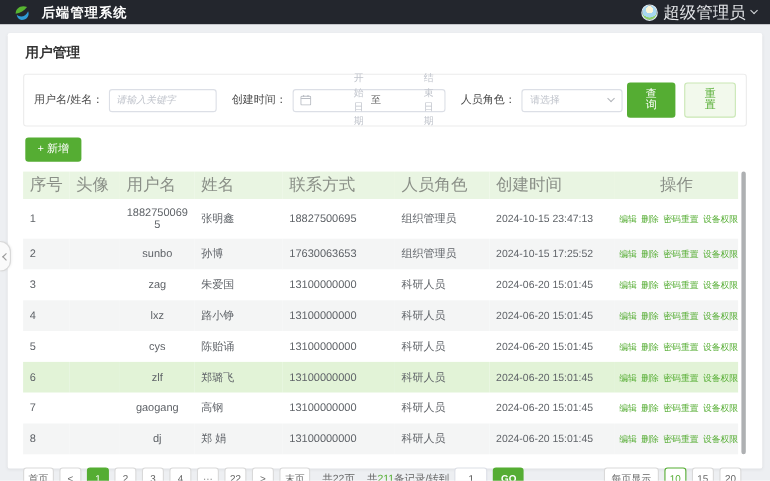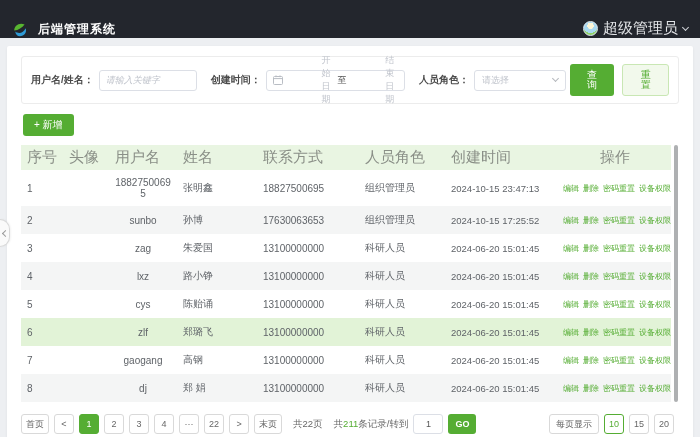--- a/index.html
+++ b/index.html
@@ -4,22 +4,22 @@
 <style>
   * { margin:0; padding:0; box-sizing:border-box; }
   html,body { width:700px; height:437px; }
   body {
     font-family:"Liberation Sans","DejaVu Sans",sans-serif;
     background:var(--page-bg,#edeff2);
     position:relative; overflow:hidden;
   }
   
   .app-header {
-    height:38px; background:var(--header-bg,#23262d);
-    display:flex; align-items:flex-end; padding:0 12px;
+    height:22px; background:var(--header-bg,#23262d);
+    display:flex; align-items:center; padding:0 12px;
   }
   .logo { width:17px; height:17px; display:block; }
   .app-title { color:#fff; font-size:12px; font-weight:bold; margin-left:9px; letter-spacing:1px; }
   .user-menu { margin-left:auto; display:flex; align-items:center; gap:5px; cursor:pointer; }
   .avatar {
     width:15px; height:15px; border-radius:50%;
     background:radial-gradient(circle at 50% 30%, #fdf6d8 0 28%, #a8d8f0 30% 62%, #8fd06a 64% 100%);
     border:1px solid #dfe9f0;
   }
   .user-name { color:#e3e5e8; font-size:15px; }
@@ -30,21 +30,21 @@
     margin:8px 7px; background:#fff; border-radius:2px;
     box-shadow:0 1px 3px rgba(0,0,0,.06);
     padding:10px 14px 12px; height:396px; position:relative;
   }
   .page-title { font-size:12.5px; font-weight:bold; color:#333; margin:0 0 10px 2px; }
   
   .filter-bar {
     border:1px solid #ececec; border-radius:3px; padding:7px 9px;
     display:flex; align-items:center; font-size:10px; color:#4a4a4a;
   }
-  .f-label { font-weight:bold; white-space:nowrap; margin-right:5px; }
+  .f-label { font-weight:normal; white-space:nowrap; margin-right:5px; }
   .t-input {
     height:21px; border:1px solid #dcdfe6; border-radius:3px;
     font-size:9px; padding:0 6px; color:#555; outline:none;
     font-family:inherit;
   }
   .t-input::placeholder { color:#c0c4cc; }
   .kw { width:98px; margin-right:14px;font-style:italic; }
   .date-range {
     width:148px; height:21px; border:1px solid #dcdfe6; border-radius:3px;
     display:flex; align-items:center; padding:0 6px; gap:3px; margin-right:14px;
@@ -125,20 +125,21 @@
   </svg>
   <span class="app-title">后端管理系统</span>
   <div class="user-menu">
     <span class="avatar"></span>
     <span class="user-name">超级管理员</span>
     <span class="chev"></span>
   </div>
 </div>
 
 <div class="card">
+  <div class="page-title">用户管理</div>
 
   
   <div class="filter-bar">
     <span class="f-label">用户名/姓名：</span>
     <input class="t-input kw" placeholder="请输入关键字" style="">
     <span class="f-label">创建时间：</span>
     <div class="date-range">
       <svg class="cal-icon" width="10" height="10" viewBox="0 0 10 10">
         <rect x="0.5" y="1.5" width="9" height="8" rx="1" fill="none" stroke="#b9bdc4"></rect>
         <line x1="0.5" y1="3.6" x2="9.5" y2="3.6" stroke="#b9bdc4"></line>

